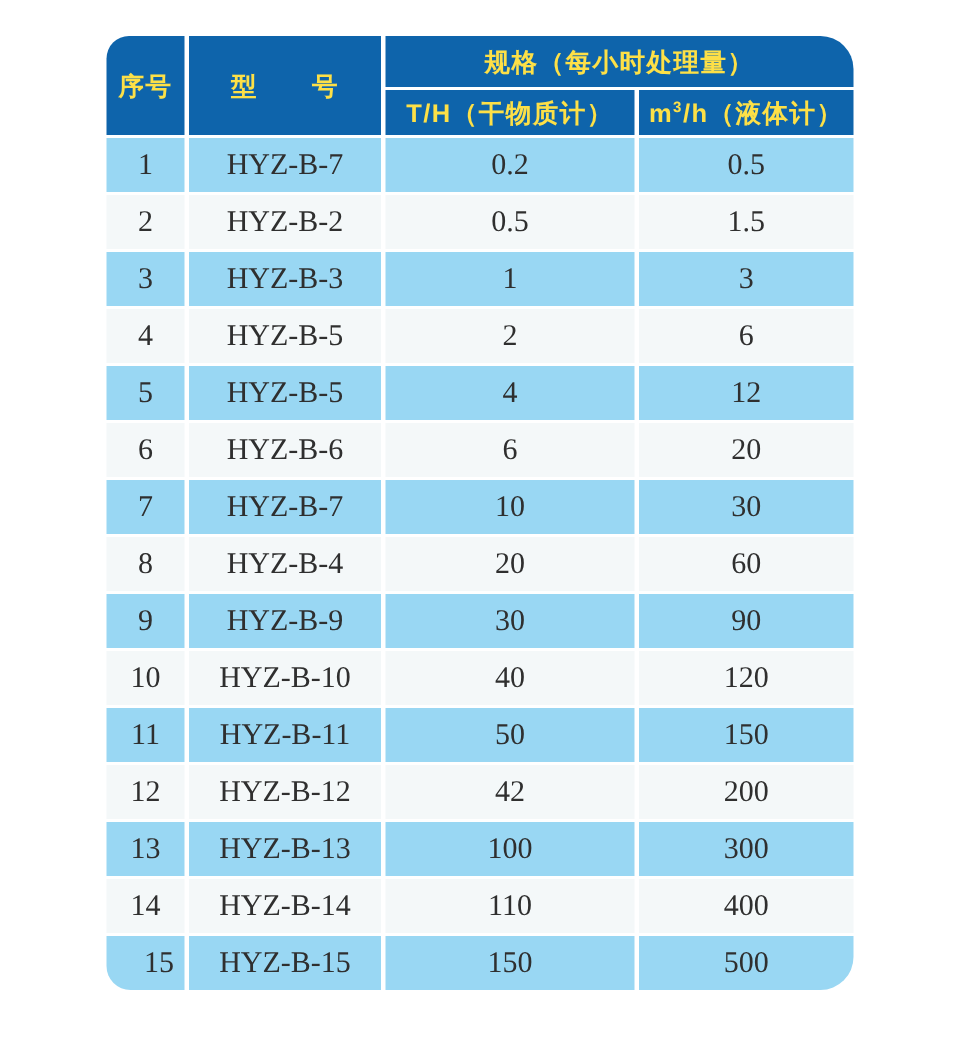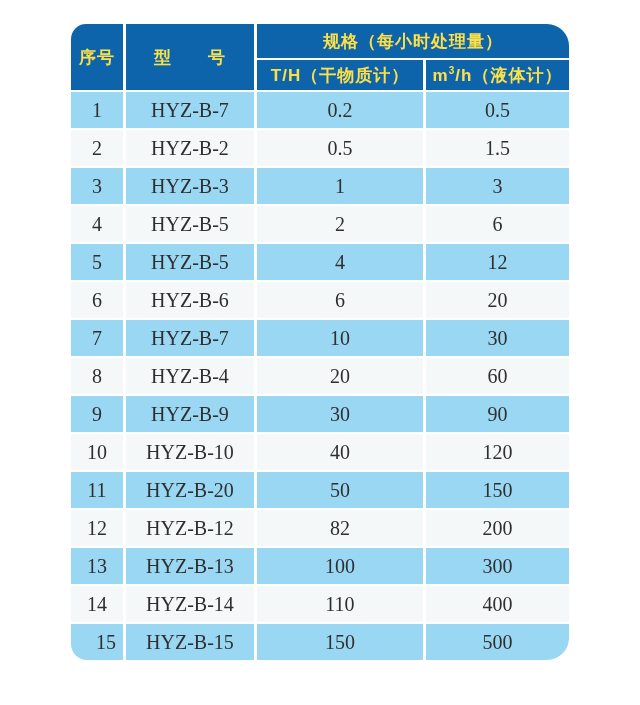--- a/index.html
+++ b/index.html
@@ -139,28 +139,28 @@
           <td>90</td>
         </tr>
         <tr class="row-even">
           <td>10</td>
           <td>HYZ-B-10</td>
           <td>40</td>
           <td>120</td>
         </tr>
         <tr class="row-odd">
           <td>11</td>
-          <td>HYZ-B-20</td>
+          <td>HYZ-B-11</td>
           <td>50</td>
           <td>150</td>
         </tr>
         <tr class="row-even">
           <td>12</td>
           <td>HYZ-B-12</td>
-          <td>82</td>
+          <td>42</td>
           <td>200</td>
         </tr>
         <tr class="row-odd">
           <td>13</td>
           <td>HYZ-B-13</td>
           <td>100</td>
           <td>300</td>
         </tr>
         <tr class="row-even">
           <td>14</td>

